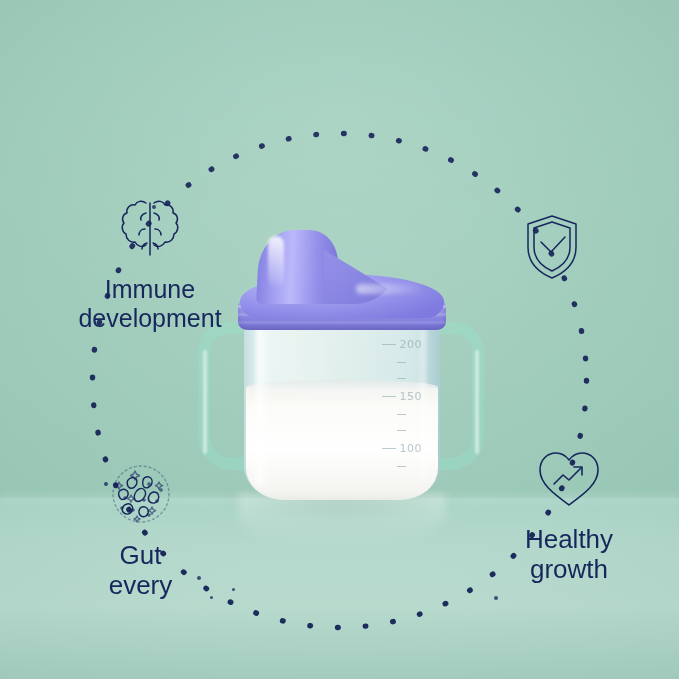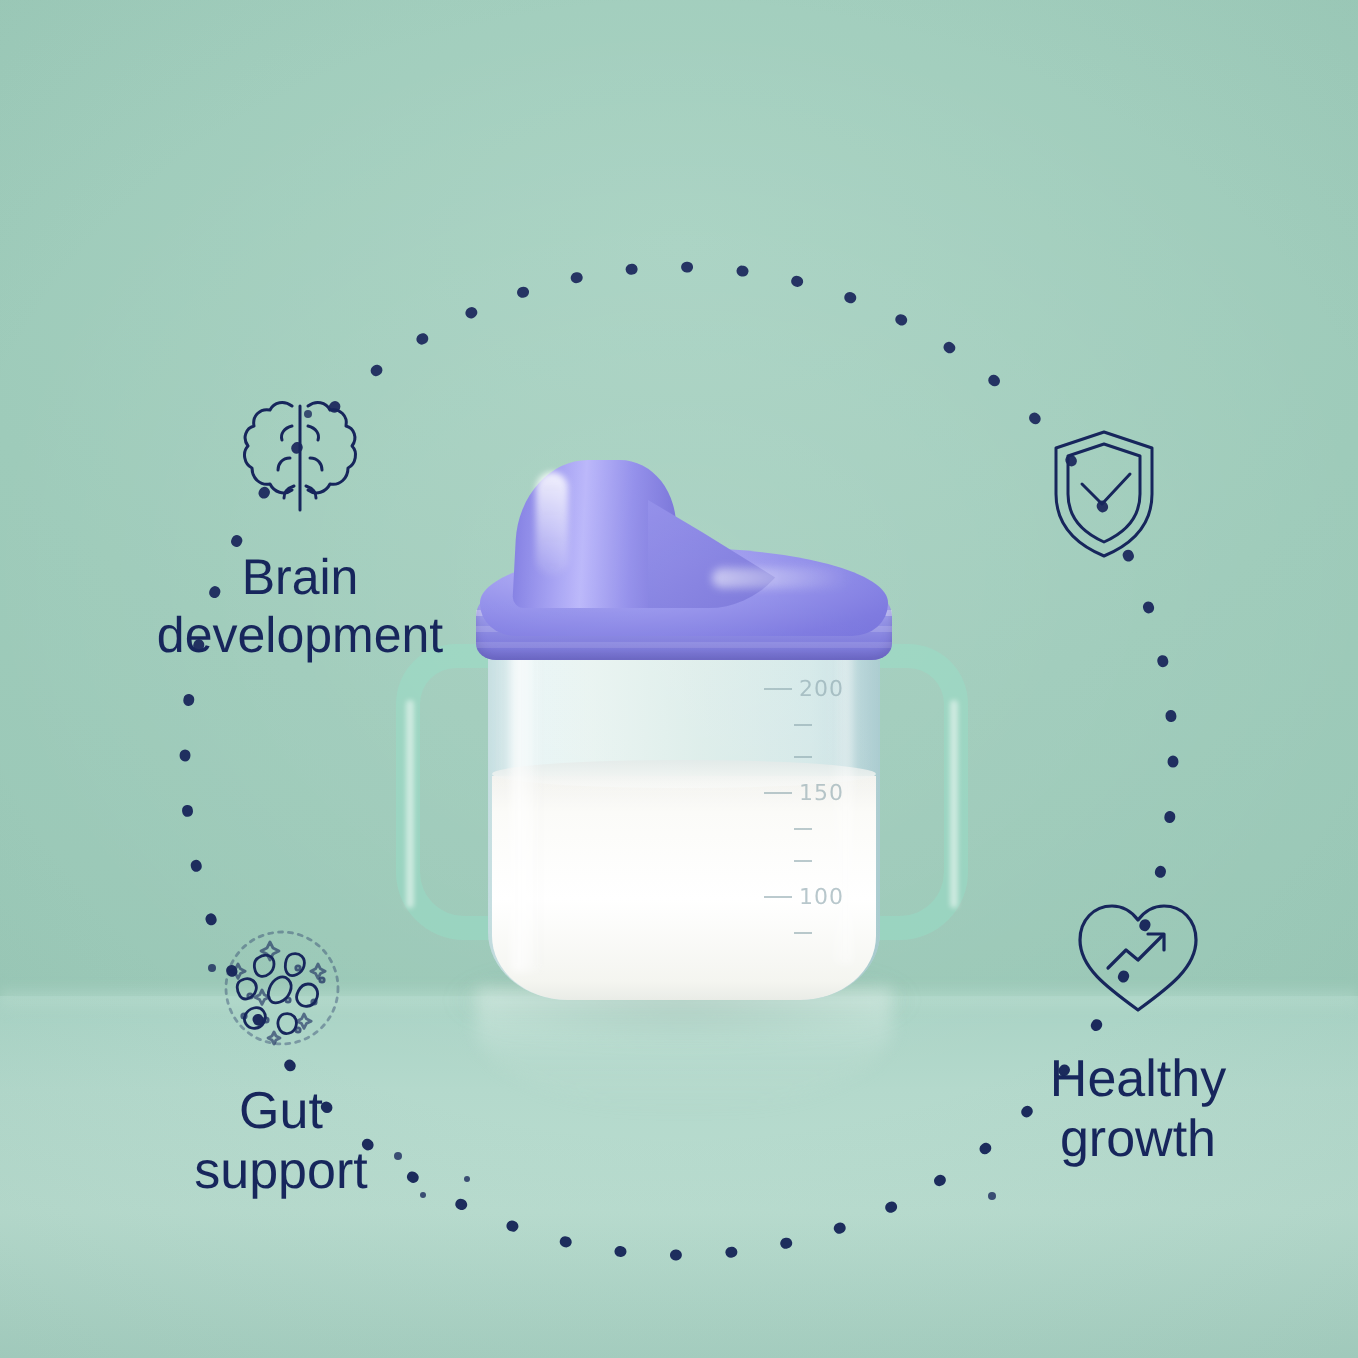--- a/index.html
+++ b/index.html
@@ -405,21 +405,21 @@
         <path d="M31 6c-4-3-9-2-11 2c-5-1-9 3-8 8c-4 1-6 6-3 10c-3 3-2 9 2 11c0 5 4 9 9 8c2 4 7 6 11 3"></path>
         <path d="M39 6c4-3 9-2 11 2c5-1 9 3 8 8c4 1 6 6 3 10c3 3 2 9-2 11c0 5-4 9-9 8c-2 4-7 6-11 3"></path>
         <path d="M31 16c-4 1-6 4-5 7"></path>
         <path d="M39 16c4 1 6 4 5 7"></path>
         <path d="M30 32c-4 0-6 3-6 6"></path>
         <path d="M40 32c4 0 6 3 6 6"></path>
         <path d="M32 46c-3 1-5 3-5 6"></path>
         <path d="M38 46c3 1 5 3 5 6"></path>
       </svg>
     </span>
-    <span class="label">Brain
+    <span class="label">Immune
 development</span>
   </div>
 
   <div class="benefit" id="benefit-immune">
     <span class="icon">
       <svg width="58" height="68" viewBox="0 0 58 68" fill="none" stroke="#17265c" stroke-width="1.5" stroke-linecap="round" stroke-linejoin="round">
         <path d="M29 3 L53 11 v23c0 17-12 26-24 31C17 60 5 51 5 34V11z"></path>
         <path d="M29 9 L47 15 v19c0 13-9 20-18 24c-9-4-18-11-18-24V15z"></path>
         <path d="M18 29 L28 39 L42 24"></path>
       </svg>
@@ -447,21 +447,21 @@
         <circle cx="16" cy="36" r="1.1" stroke-opacity=".7"></circle>
         <circle cx="48" cy="39" r="1.1" stroke-opacity=".7"></circle>
         <circle cx="35" cy="38" r="1.1" stroke-opacity=".7"></circle>
         <circle cx="24" cy="48" r="1.1" stroke-opacity=".7"></circle>
         <circle cx="40" cy="53" r="1.1" stroke-opacity=".7"></circle>
         <circle cx="13" cy="46" r="1.1" stroke-opacity=".7"></circle>
         <circle cx="52" cy="28" r="1.1" stroke-opacity=".7"></circle>
       </svg>
     </span>
     <span class="label">Gut
-support</span>
+every</span>
   </div>
 
   <div class="benefit" id="benefit-growth">
     <span class="icon">
       <svg width="66" height="62" viewBox="0 0 66 62" fill="none" stroke="#17265c" stroke-width="1.6" stroke-linecap="round" stroke-linejoin="round">
         <path d="M33 57C18 46 4 36 4 22C4 12 11 5 20 5c6 0 10 3 13 7c3-4 7-7 13-7c9 0 16 7 16 17c0 14-14 24-29 35z"></path>
         <path d="M18 36 L27 27 L33 32 L45 20"></path>
         <path d="M38 19 L46 19 L46 27"></path>
       </svg>
     </span>

